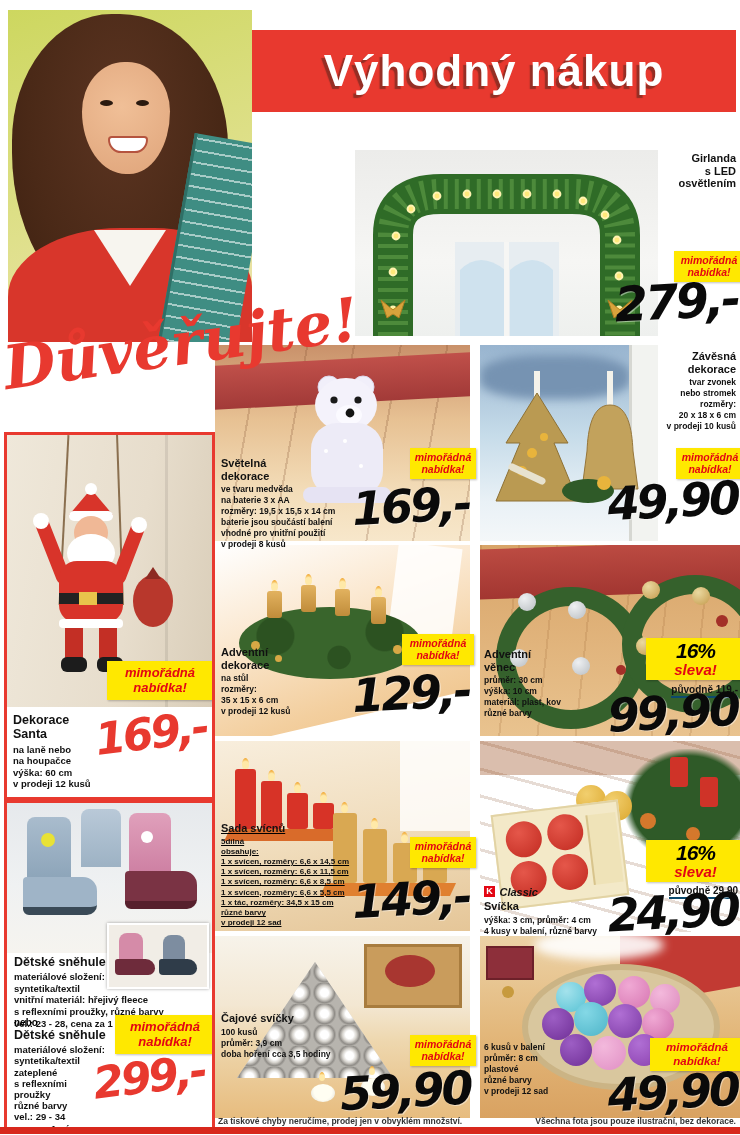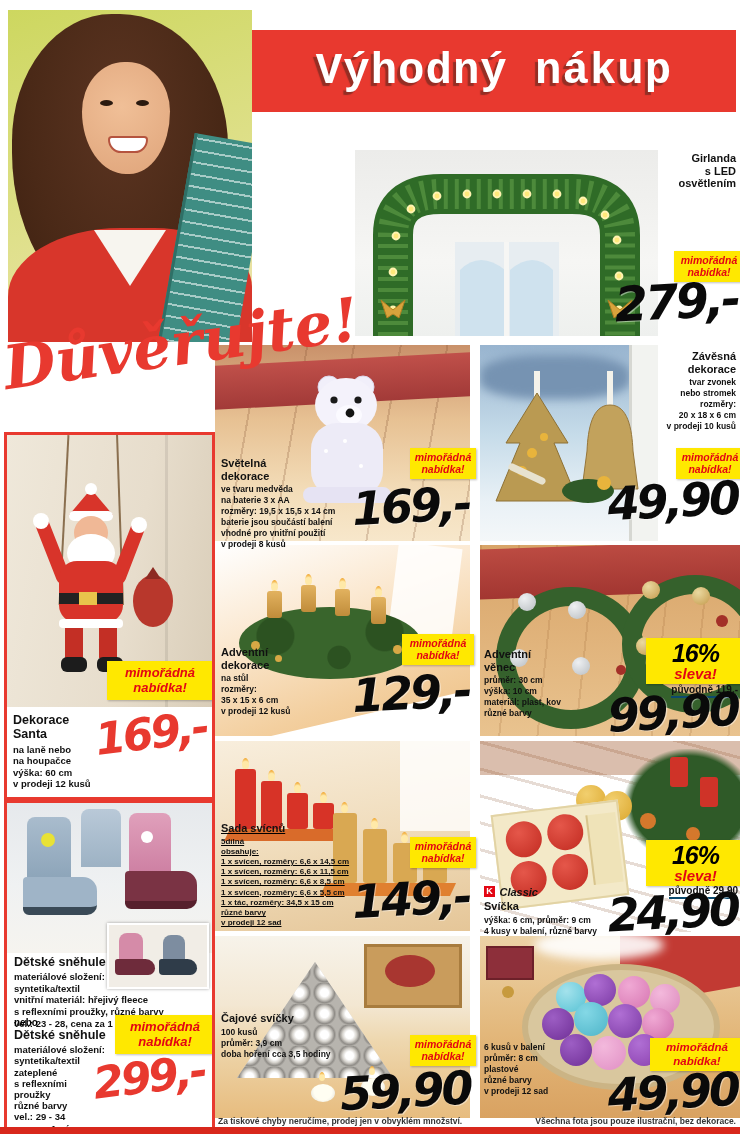--- a/index.html
+++ b/index.html
@@ -17,36 +17,36 @@
            text-shadow:1px 1px 0 rgba(255,255,255,.45);z-index:6;line-height:1;}
   .price-r{font-family:"DejaVu Sans",sans-serif;font-weight:bold;font-style:italic;
            font-size:44px;letter-spacing:-3px;color:#e8392f;transform:rotate(-7deg);z-index:6;line-height:1;
            text-shadow:-2px -2px 0 #fff,2px -2px 0 #fff,-2px 2px 0 #fff,2px 2px 0 #fff,0 3px 0 #fff,3px 0 0 #fff;}
   .badge{background:#ffe800;color:#e30613;font-weight:bold;font-style:italic;text-align:center;
          z-index:5;line-height:1.18;box-shadow:1px 1px 2px rgba(0,0,0,.25);}
   .badge-s{font-size:10.5px;padding:3px 3px;}
   .badge-l{font-size:13px;padding:4px 4px;}
   .badge16{background:#ffe800;text-align:center;z-index:5;padding:2px 4px;line-height:1.05;
            box-shadow:1px 1px 2px rgba(0,0,0,.25);}
-  .b16{display:block;color:#000;font-size:25px;font-weight:bold;font-style:italic;letter-spacing:-1px;}
+  .b16{display:block;color:#000;font-size:21px;font-weight:bold;font-style:italic;letter-spacing:-1px;}
   .bsl{display:block;color:#e30613;font-size:15px;font-weight:bold;font-style:italic;}
   .orig{font-size:10px;font-weight:bold;color:#111;z-index:6;}
   .orig span{display:inline-block;border-bottom:2px solid #0c4a6e;padding-bottom:1px;}
   .tileL{position:absolute;border:3px solid #e8392f;background:#fff;overflow:hidden;}
   
   #woman{left:8px;top:10px;width:244px;height:332px;background:linear-gradient(160deg,#cdd75f 0%,#dfe08b 55%,#efe3b0 100%);overflow:hidden;}
   .hair{position:absolute;left:4px;top:4px;width:216px;height:300px;background:radial-gradient(ellipse at 50% 35%,#5b3421 0%,#4a2917 60%,#3c2010 100%);border-radius:48% 52% 46% 54%/44% 46% 58% 56%;}
   .face{position:absolute;left:74px;top:52px;width:88px;height:112px;background:radial-gradient(circle at 45% 40%,#f0bf97,#dfa47a);border-radius:50% 50% 48% 52%/46% 46% 58% 58%;}
   .eye{position:absolute;width:13px;height:6px;background:#2a1a10;border-radius:50%;}
   .smile{position:absolute;left:26px;top:74px;width:36px;height:13px;background:#fff;border:2px solid #b5543f;border-radius:4px 4px 14px 14px;}
   .shirt{position:absolute;left:0;top:218px;width:244px;height:114px;background:#d8362b;border-radius:46% 40% 0 0/60% 52% 0 0;}
   .collar{position:absolute;left:86px;top:220px;width:72px;height:56px;background:#f7f5ef;clip-path:polygon(0 0,100% 0,50% 100%);}
   .leaflet{position:absolute;left:168px;top:128px;width:74px;height:210px;background:#3f8d83;transform:rotate(10deg);
            background-image:repeating-linear-gradient(0deg,rgba(255,255,255,.55) 0 2px,transparent 2px 12px);border-left:3px solid #2f6f66;}
-  #banner{left:252px;top:30px;width:484px;height:82px;background:#e8392f;display:flex;align-items:center;justify-content:center;font-family:Liberation Mono, monospace;}
+  #banner{left:252px;top:30px;width:484px;height:82px;background:#e8392f;display:flex;align-items:center;justify-content:center;}
   #banner-title{color:#fff;font-weight:bold;font-size:44px;letter-spacing:1px;
                 text-shadow:-3px 3px 1px rgba(105,40,30,.65);}
   #slogan{left:2px;top:314px;width:350px;font-family:"DejaVu Serif",serif;font-style:italic;font-weight:bold;
           font-size:60px;color:#e8392f;transform:rotate(-8deg);z-index:7;line-height:1;}
   
   #girl-photo{left:355px;top:150px;width:303px;height:186px;background:linear-gradient(180deg,#ececea 0%,#f6f6f4 60%,#eef0ee 100%);}
   #bear-photo{left:215px;top:345px;width:255px;height:196px;
       background:linear-gradient(180deg,#c9916a 0%,#e7c193 38%,#f3ddb9 75%,#f7e7cb 100%);}
   .plank{position:absolute;inset:0;background:repeating-linear-gradient(100deg,transparent 0 44px,rgba(120,70,40,.22) 44px 46px);}
   .carpet{position:absolute;left:0;top:14px;width:100%;height:44px;background:linear-gradient(180deg,#c0504a,#a23a38);transform:skewY(-3deg);}
@@ -420,21 +420,21 @@
       <div class="dot" style="left:52px;top:46px;width:36px;height:36px;background:radial-gradient(circle at 38% 30%,#e5574a,#c12a20);"></div>
       <div class="abs" style="right:2px;top:10px;width:28px;height:70px;background:#efe3b8;border-left:2px solid #d8c48c;"></div>
     </div>
   </div>
   <div id="can-brand" class="abs">
     <div>
       <span class="klogo">K</span>
       <span class="kbrand">Classic</span>
     </div>
     <div class="t-title">Svíčka</div>
-    <div class="t-det">výška: 6 cm, průměr: 9 cm
+    <div class="t-det">výška: 3 cm, průměr: 4 cm
 4 kusy v balení, různé barvy</div>
   </div>
   <div id="can-badge" class="abs badge16">
     <span class="b16">16%</span>
     <span class="bsl">sleva!</span>
   </div>
   <div id="can-orig" class="abs orig r">
     <span>původně 29,90</span>
   </div>
   <div id="can-price" class="abs price-k r">24,90</div>

